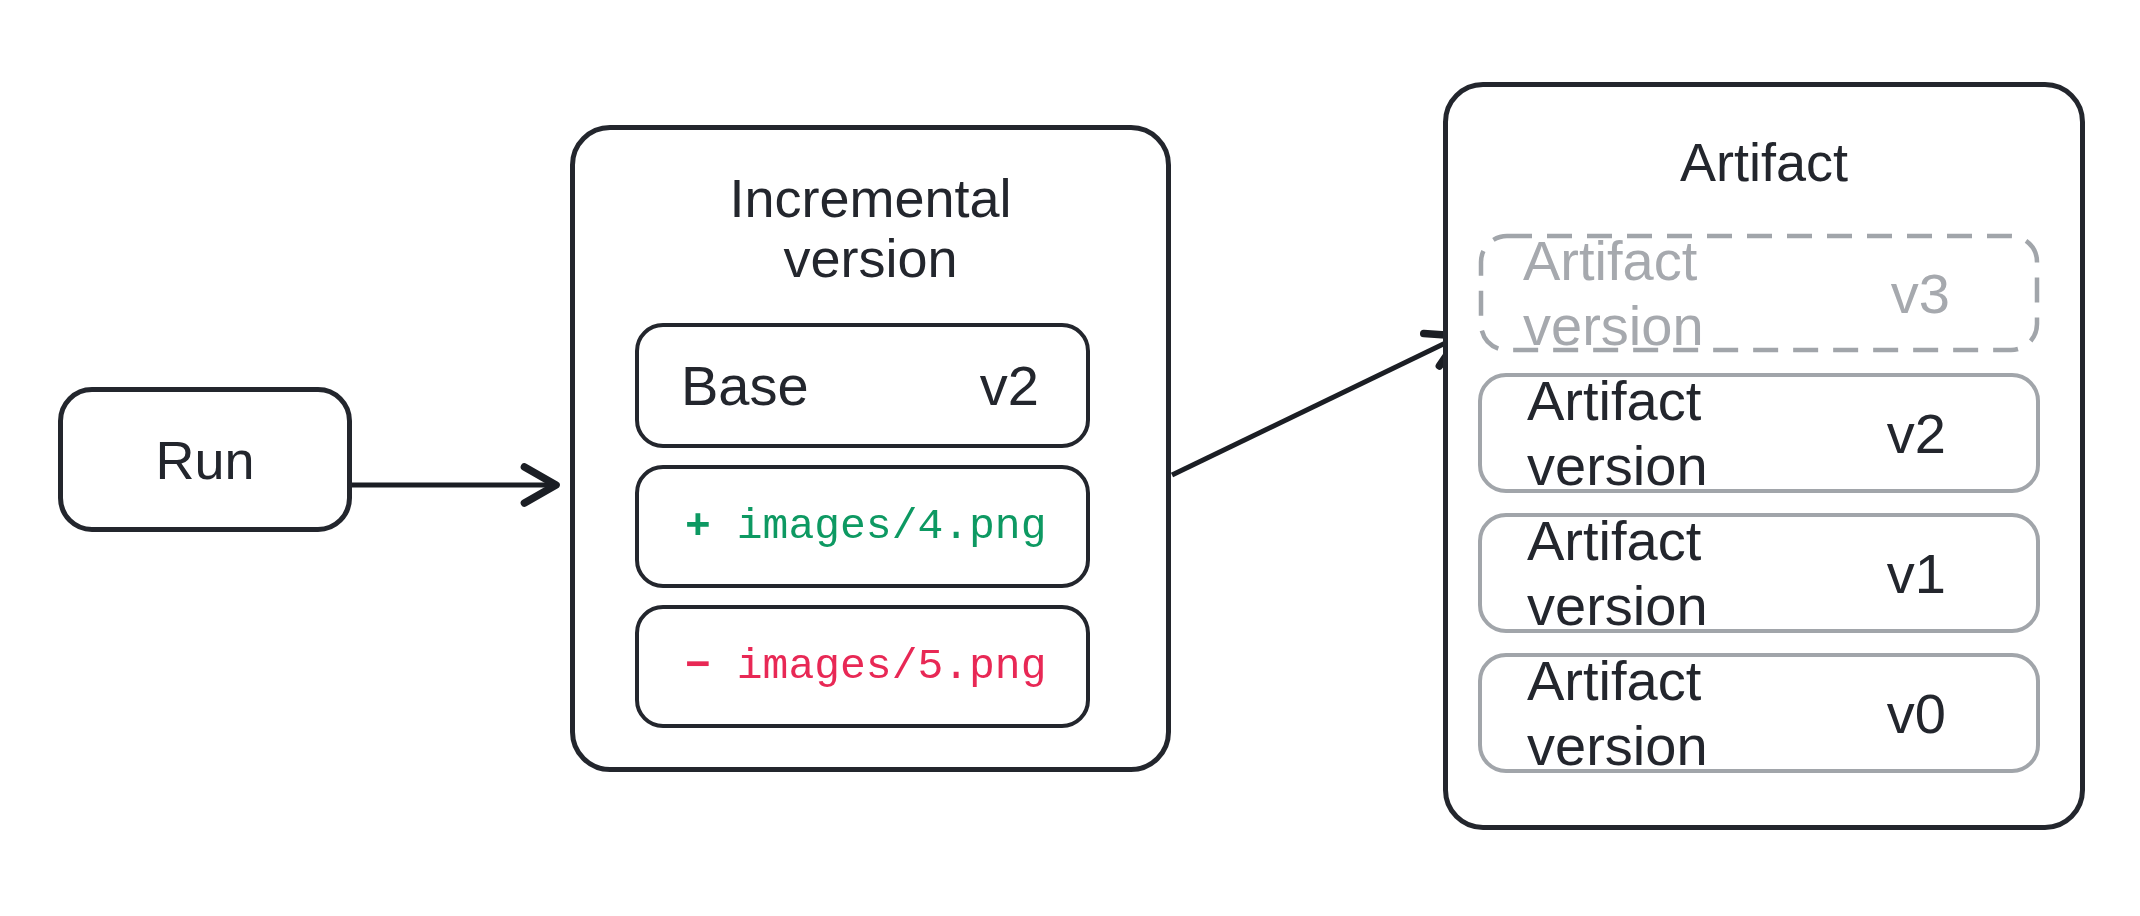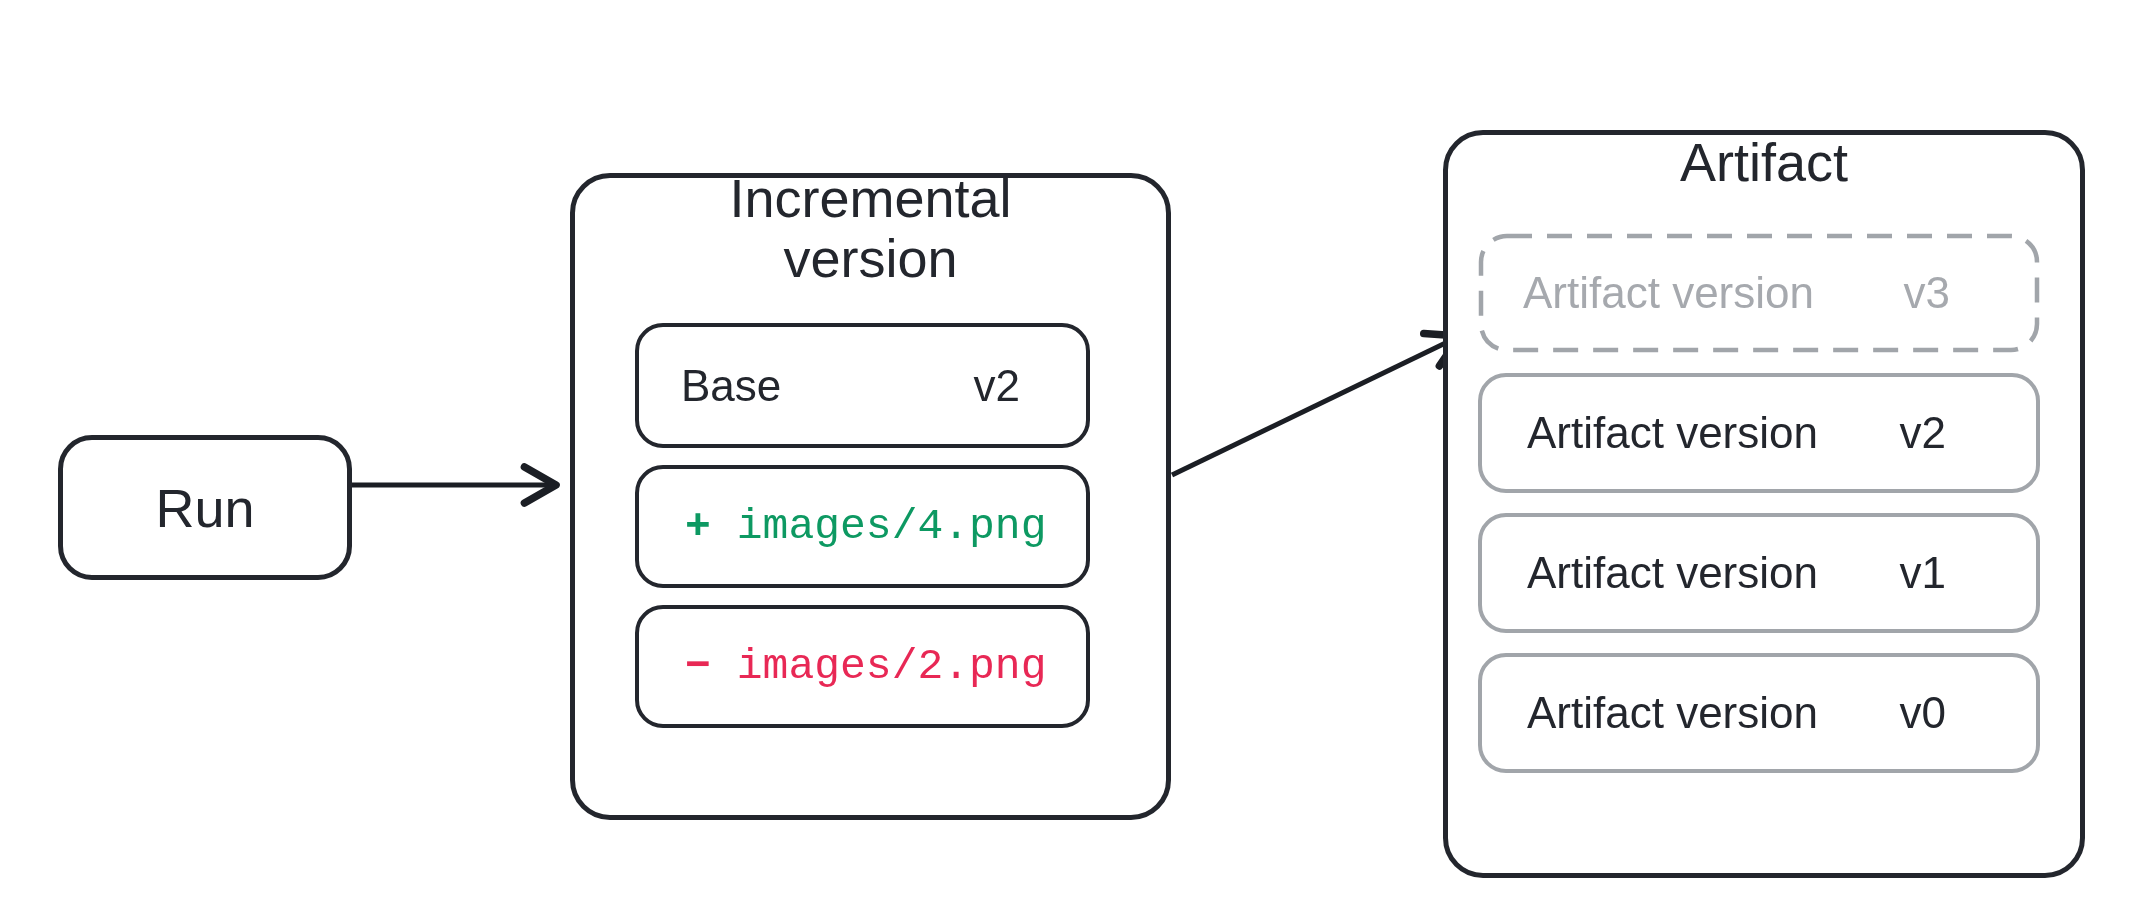--- a/index.html
+++ b/index.html
@@ -15,21 +15,21 @@
   .canvas{
     position:relative;
     width:2140px;height:916px;
     background:var(--bg);
     font-family:"Liberation Sans","DejaVu Sans",sans-serif;
     color:var(--ink);
     overflow:hidden;
   }
   .arrows{position:absolute;inset:0;width:2140px;height:916px;pointer-events:none;}
 
-  .box{position:absolute;box-sizing:border-box;background:var(--bg);margin-top:48px;}
+  .box{position:absolute;box-sizing:border-box;background:var(--bg);}
 
   .run-box{
     left:58px;top:387px;width:294px;height:145px;
     border:5px solid var(--ink);border-radius:34px;
     display:flex;align-items:center;justify-content:center;
   }
   .node-title{font-size:54px;line-height:60px;color:var(--ink);}
 
   .group-box{border:5px solid var(--ink);border-radius:40px;}
   .incremental-box{left:570px;top:125px;width:601px;height:647px;}
@@ -39,28 +39,28 @@
     position:absolute;text-align:center;
     font-size:54px;line-height:60px;color:var(--ink);
     white-space:pre-line;
   }
   .incremental-title{left:570px;top:168px;width:601px;}
   .artifact-title{left:1443px;top:132px;width:642px;}
 
   .row{
     position:absolute;box-sizing:border-box;background:var(--bg);
     display:flex;align-items:center;
-    font-size:44px;
+    font-size:56px;
   }
   .spread{justify-content:space-between;}
 
   .base-row{
     left:635px;top:323px;width:455px;height:125px;
     border:4px solid var(--ink);border-radius:28px;
-    padding:0 66px 0 42px;
+    padding:0 47px 0 42px;
   }
   .diff-row{
     left:635px;width:455px;height:123px;
     border:4px solid var(--ink);border-radius:28px;
     padding-left:46px;gap:26px;
     font-family:"Liberation Mono","DejaVu Sans Mono",monospace;
     font-size:43px;
   }
   .add-row{top:465px;color:var(--added-green);}
   .remove-row{top:605px;color:var(--removed-red);}
@@ -108,21 +108,21 @@
     <span>v2</span>
   </div>
 
   <div class="row diff-row add-row">
     <span class="diff-sign">+</span>
     <span>images/4.png</span>
   </div>
 
   <div class="row diff-row remove-row">
     <span class="diff-sign">−</span>
-    <span>images/2.png</span>
+    <span>images/5.png</span>
   </div>
 
   <div class="box group-box artifact-box"></div>
   <div class="group-title artifact-title">Artifact</div>
 
   <div class="row spread version-row version-pending v3">
     <svg class="dashed-outline" width="562" height="120" viewBox="0 0 562 120" aria-hidden="true">
       <rect x="3" y="3" width="556" height="114" rx="26" fill="none" stroke="var(--gray-border)" stroke-width="4.5" stroke-dasharray="25 15"></rect>
     </svg>
     <span>Artifact version</span>

